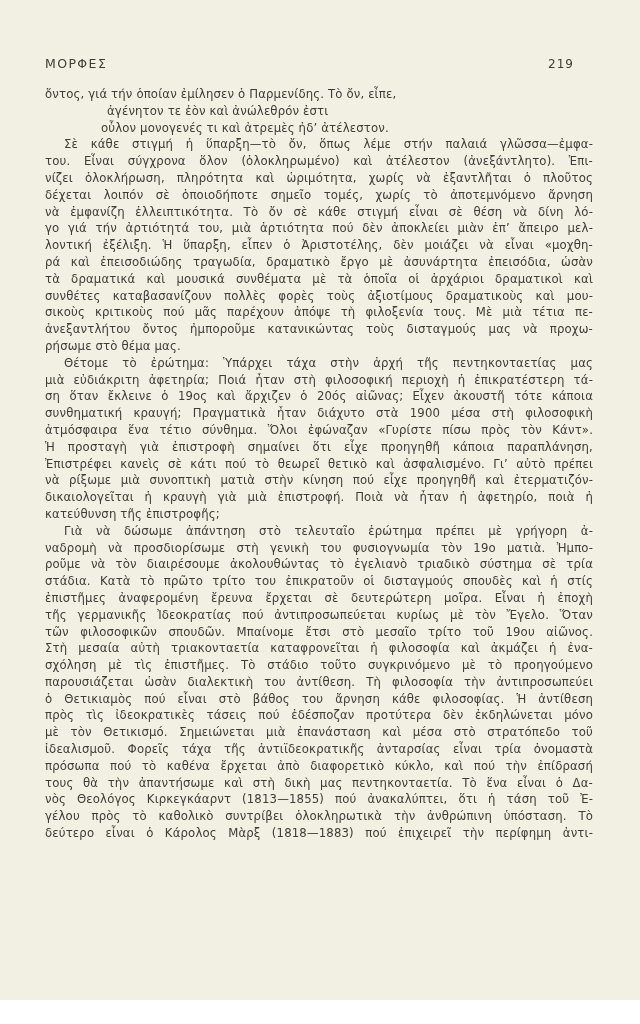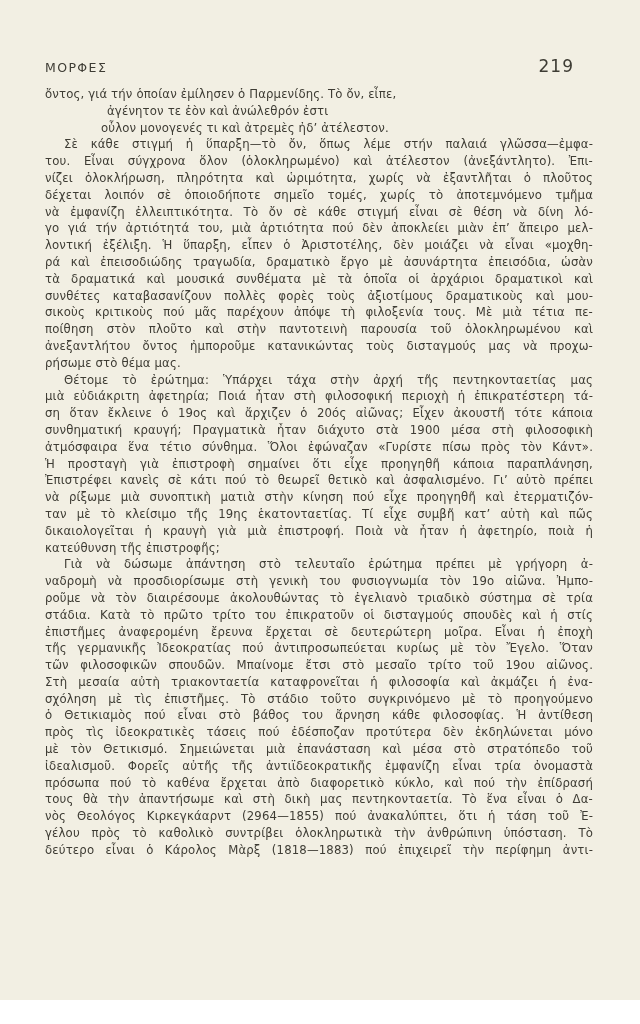--- a/index.html
+++ b/index.html
@@ -23,21 +23,21 @@
     display: flex;
     justify-content: space-between;
     align-items: baseline;
   }
   .running-title {
     font-size: 12.5px;
     letter-spacing: 1.4px;
     font-weight: 400;
   }
   .page-number {
-    font-size: 17px;
+    font-size: 12px;
     letter-spacing: 1px;
     padding-right: 19px;
     margin-left: 12px;
   }
   .text-column {
     position: absolute;
     left: 45px;
     top: 86px;
     width: 548px;
   }
@@ -77,54 +77,53 @@
     <span class="running-title">ΜΟΡΦΕΣ</span>
     <span class="page-number">219</span>
   </div>
   <div class="text-column">
       <div class="line plain">ὄντος, γιά τήν ὁποίαν ἐμίλησεν ὁ Παρμενίδης. Τὸ ὄν, εἶπε,</div>
       <div class="line verse-a">ἀγένητον τε ἐὸν καὶ ἀνώλεθρόν ἐστι</div>
       <div class="line verse-b">οὖλον μονογενές τι καὶ ἀτρεμὲς ἠδ’ ἀτέλεστον.</div>
       <div class="line indent">Σὲ κάθε στιγμή ἡ ὕπαρξη—τὸ ὄν, ὅπως λέμε στήν παλαιά γλῶσσα—ἐμφα-</div>
       <div class="line justify">του. Εἶναι σύγχρονα ὅλον (ὁλοκληρωμένο) καὶ ἀτέλεστον (ἀνεξάντλητο). Ἐπι-</div>
       <div class="line justify">νίζει ὁλοκλήρωση, πληρότητα καὶ ὡριμότητα, χωρίς νὰ ἐξαντλῆται ὁ πλοῦτος</div>
-      <div class="line justify">δέχεται λοιπόν σὲ ὁποιοδήποτε σημεῖο τομές, χωρίς τὸ ἀποτεμνόμενο τμῆμα</div>
+      <div class="line justify">δέχεται λοιπόν σὲ ὁποιοδήποτε σημεῖο τομές, χωρίς τὸ ἀποτεμνόμενο ἄρνηση</div>
       <div class="line justify">νὰ ἐμφανίζη ἐλλειπτικότητα. Τὸ ὄν σὲ κάθε στιγμή εἶναι σὲ θέση νὰ δίνη λό-</div>
       <div class="line justify">γο γιά τήν ἀρτιότητά του, μιὰ ἀρτιότητα πού δὲν ἀποκλείει μιὰν ἐπ’ ἄπειρο μελ-</div>
       <div class="line justify">λοντική ἐξέλιξη. Ἡ ὕπαρξη, εἶπεν ὁ Ἀριστοτέλης, δὲν μοιάζει νὰ εἶναι «μοχθη-</div>
       <div class="line justify">ρά καὶ ἐπεισοδιώδης τραγωδία, δραματικὸ ἔργο μὲ ἀσυνάρτητα ἐπεισόδια, ὡσὰν</div>
       <div class="line justify">τὰ δραματικά καὶ μουσικά συνθέματα μὲ τὰ ὁποῖα οἱ ἀρχάριοι δραματικοὶ καὶ</div>
       <div class="line justify">συνθέτες καταβασανίζουν πολλὲς φορὲς τοὺς ἀξιοτίμους δραματικοὺς καὶ μου-</div>
       <div class="line justify">σικοὺς κριτικοὺς πού μᾶς παρέχουν ἀπόψε τὴ φιλοξενία τους. Μὲ μιὰ τέτια πε-</div>
-      <div class="line justify">ποίθηση στὸν πλοῦτο καὶ στὴν παντοτεινὴ παρουσία τοῦ ὁλοκληρωμένου καὶ</div>
       <div class="line justify">ἀνεξαντλήτου ὄντος ἠμποροῦμε κατανικώντας τοὺς δισταγμούς μας νὰ προχω-</div>
       <div class="line plain">ρήσωμε στὸ θέμα μας.</div>
       <div class="line indent">Θέτομε τὸ ἐρώτημα: Ὑπάρχει τάχα στὴν ἀρχή τῆς πεντηκονταετίας μας</div>
       <div class="line justify">μιὰ εὐδιάκριτη ἀφετηρία; Ποιά ἦταν στὴ φιλοσοφική περιοχὴ ἡ ἐπικρατέστερη τά-</div>
       <div class="line justify">ση ὅταν ἔκλεινε ὁ 19ος καὶ ἄρχιζεν ὁ 20ός αἰῶνας; Εἶχεν ἀκουστῆ τότε κάποια</div>
       <div class="line justify">συνθηματική κραυγή; Πραγματικὰ ἦταν διάχυτο στὰ 1900 μέσα στὴ φιλοσοφικὴ</div>
       <div class="line justify">ἀτμόσφαιρα ἕνα τέτιο σύνθημα. Ὅλοι ἐφώναζαν «Γυρίστε πίσω πρὸς τὸν Κάντ».</div>
       <div class="line justify">Ἡ προσταγὴ γιὰ ἐπιστροφὴ σημαίνει ὅτι εἶχε προηγηθῆ κάποια παραπλάνηση,</div>
       <div class="line justify">Ἐπιστρέφει κανεὶς σὲ κάτι πού τὸ θεωρεῖ θετικὸ καὶ ἀσφαλισμένο. Γι’ αὐτὸ πρέπει</div>
       <div class="line justify">νὰ ρίξωμε μιὰ συνοπτικὴ ματιὰ στὴν κίνηση πού εἶχε προηγηθῆ καὶ ἐτερματιζόν-</div>
-      <div class="line justify">ταν μὲ τὸ κλείσιμο τῆς 19ης ἑκατονταετίας. Τί εἶχε συμβῆ κατ’ αὐτὴ καὶ πῶς</div>
       <div class="line justify">δικαιολογεῖται ἡ κραυγὴ γιὰ μιὰ ἐπιστροφή. Ποιὰ νὰ ἦταν ἡ ἀφετηρίο, ποιὰ ἡ</div>
       <div class="line plain">κατεύθυνση τῆς ἐπιστροφῆς;</div>
       <div class="line indent">Γιὰ νὰ δώσωμε ἀπάντηση στὸ τελευταῖο ἐρώτημα πρέπει μὲ γρήγορη ἀ-</div>
-      <div class="line justify">ναδρομὴ νὰ προσδιορίσωμε στὴ γενικὴ του φυσιογνωμία τὸν 19ο αἰῶνα. Ἠμπο-</div>
+      <div class="line justify">ναδρομὴ νὰ προσδιορίσωμε στὴ γενικὴ του φυσιογνωμία τὸν 19ο ματιὰ. Ἠμπο-</div>
       <div class="line justify">ροῦμε νὰ τὸν διαιρέσουμε ἀκολουθώντας τὸ ἐγελιανὸ τριαδικὸ σύστημα σὲ τρία</div>
       <div class="line justify">στάδια. Κατὰ τὸ πρῶτο τρίτο του ἐπικρατοῦν οἱ δισταγμούς σπουδὲς καὶ ἡ στίς</div>
       <div class="line justify">ἐπιστῆμες ἀναφερομένη ἔρευνα ἔρχεται σὲ δευτερώτερη μοῖρα. Εἶναι ἡ ἐποχὴ</div>
       <div class="line justify">τῆς γερμανικῆς Ἰδεοκρατίας πού ἀντιπροσωπεύεται κυρίως μὲ τὸν Ἔγελο. Ὅταν</div>
       <div class="line justify">τῶν φιλοσοφικῶν σπουδῶν. Μπαίνομε ἔτσι στὸ μεσαῖο τρίτο τοῦ 19ου αἰῶνος.</div>
       <div class="line justify">Στὴ μεσαία αὐτὴ τριακονταετία καταφρονεῖται ἡ φιλοσοφία καὶ ἀκμάζει ἡ ἐνα-</div>
       <div class="line justify">σχόληση μὲ τὶς ἐπιστῆμες. Τὸ στάδιο τοῦτο συγκρινόμενο μὲ τὸ προηγούμενο</div>
+      <div class="line justify">παρουσιάζεται ὡσὰν διαλεκτικὴ του ἀντίθεση. Τὴ φιλοσοφία τὴν ἀντιπροσωπεύει</div>
       <div class="line justify">ὁ Θετικιαμὸς πού εἶναι στὸ βάθος του ἄρνηση κάθε φιλοσοφίας. Ἡ ἀντίθεση</div>
       <div class="line justify">πρὸς τὶς ἰδεοκρατικὲς τάσεις πού ἐδέσποζαν προτύτερα δὲν ἐκδηλώνεται μόνο</div>
       <div class="line justify">μὲ τὸν Θετικισμό. Σημειώνεται μιὰ ἐπανάσταση καὶ μέσα στὸ στρατόπεδο τοῦ</div>
-      <div class="line justify">ἰδεαλισμοῦ. Φορεῖς αὐτῆς τῆς ἀντιϊδεοκρατικῆς ἐμφανίζη εἶναι τρία ὀνομαστὰ</div>
+      <div class="line justify">ἰδεαλισμοῦ. Φορεῖς τάχα τῆς ἀντιϊδεοκρατικῆς ἀνταρσίας εἶναι τρία ὀνομαστὰ</div>
       <div class="line justify">πρόσωπα πού τὸ καθένα ἔρχεται ἀπὸ διαφορετικὸ κύκλο, καὶ πού τὴν ἐπίδρασή</div>
       <div class="line justify">τους θὰ τὴν ἀπαντήσωμε καὶ στὴ δικὴ μας πεντηκονταετία. Τὸ ἕνα εἶναι ὁ Δα-</div>
-      <div class="line justify">νὸς Θεολόγος Κιρκεγκάαρντ (2964—1855) πού ἀνακαλύπτει, ὅτι ἡ τάση τοῦ Ἐ-</div>
+      <div class="line justify">νὸς Θεολόγος Κιρκεγκάαρντ (1813—1855) πού ἀνακαλύπτει, ὅτι ἡ τάση τοῦ Ἐ-</div>
       <div class="line justify">γέλου πρὸς τὸ καθολικὸ συντρίβει ὁλοκληρωτικὰ τὴν ἀνθρώπινη ὑπόσταση. Τὸ</div>
       <div class="line justify">δεύτερο εἶναι ὁ Κάρολος Μὰρξ (1818—1883) πού ἐπιχειρεῖ τὴν περίφημη ἀντι-</div>
     </div>
 </div>
 
 </body></html>

